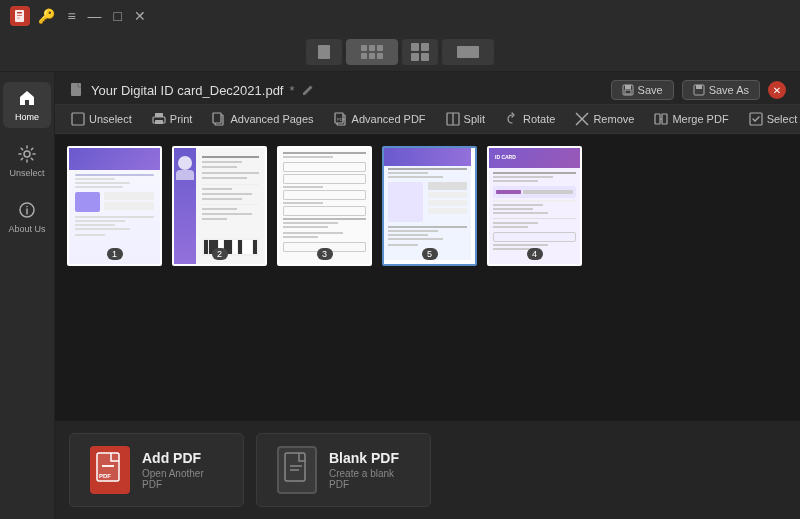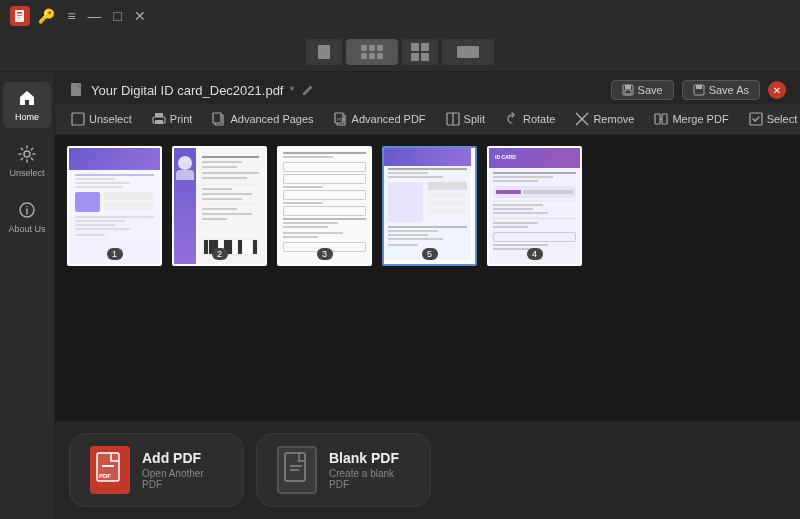--- a/index.html
+++ b/index.html
@@ -279,21 +279,21 @@
       padding: 12px 14px;
       background: #252525;
       flex-shrink: 0;
     }
     .add-btn {
       display: flex;
       align-items: center;
       gap: 12px;
       background: #2d2d2d;
       border: 1px solid #3a3a3a;
-      border-radius: 17px;
+      border-radius: 5px;
       padding: 12px 20px;
       cursor: pointer;
       width: 175px;
       min-height: 68px;
       justify-content: flex-end;
     }
     .add-btn-icon {
       width: 40px;
       height: 48px;
       border-radius: 4px;

